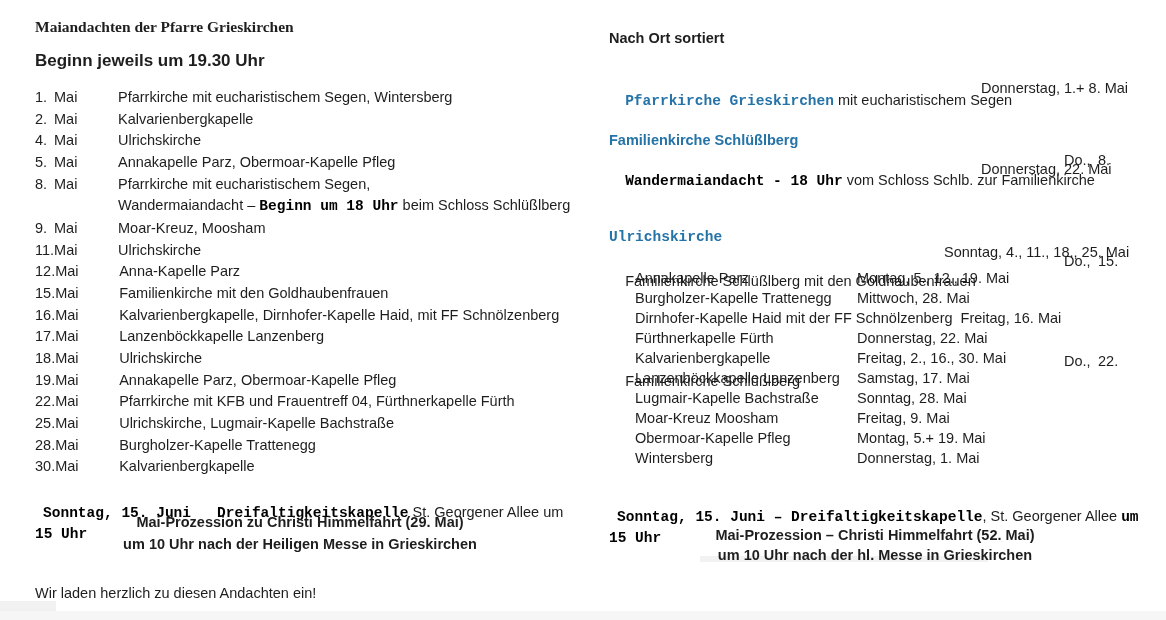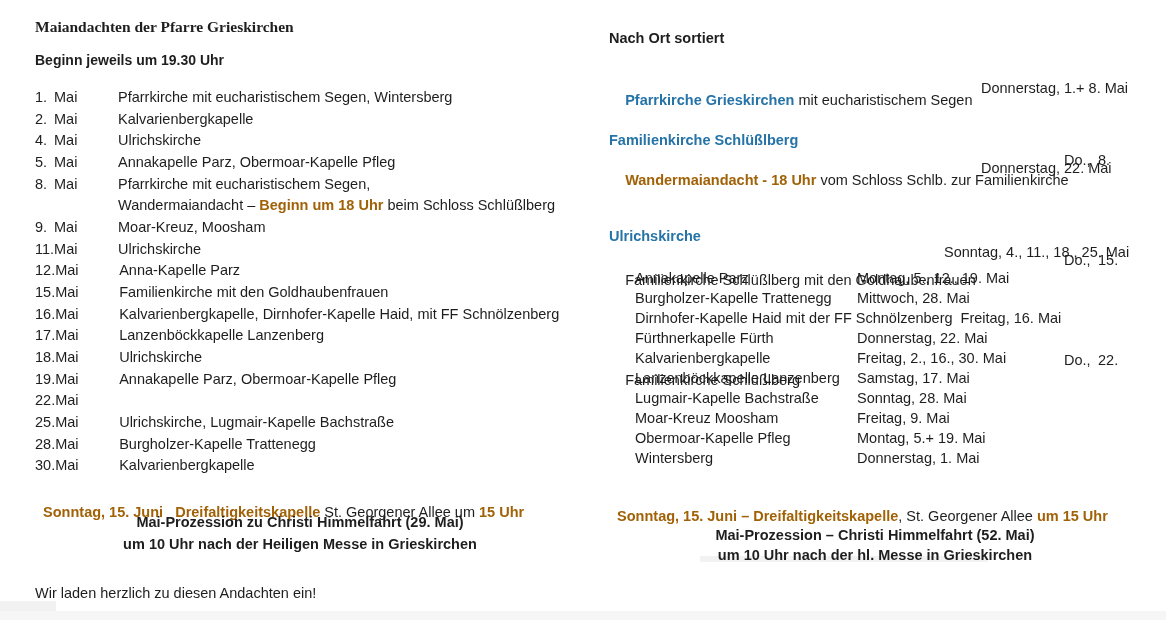--- a/index.html
+++ b/index.html
@@ -3,27 +3,27 @@
 <meta charset="utf-8">
 <style>
   html,body{margin:0;padding:0;}
   body{
     width:1166px;height:620px;position:relative;overflow:hidden;
     background:#ffffff;color:#1e1e1e;
     font-family:"Liberation Sans",sans-serif;
     font-size:14.5px;
   }
   .abs{position:absolute;}
-  .bold{font-weight:bold;}
-  .red{color:#a16207;margin-top:26px;}
+  .bold{font-weight:bold;font-family:Liberation Mono, monospace;}
+  .red{color:#000000;margin-top:26px;}
   .blue{color:#2573a7;}
 
   
   .l-title{left:35px;top:16px;font-size:15.5px;font-weight:bold;line-height:21px;font-family:Liberation Serif, serif;}
-  .l-subtitle{left:35px;top:50px;font-size:14px;font-weight:bold;line-height:21px;}
+  .l-subtitle{left:35px;top:50px;font-size:17px;font-weight:bold;line-height:21px;}
   .l-list{left:35px;top:87px;width:540px;}
   .lrow{display:flex;line-height:21.65px;white-space:pre-wrap;}
   .lrow .num{flex:0 0 19px;}
   .lrow .mon{flex:0 0 64px;}
   .lrow .desc{flex:1;}
   .l-june{left:35px;top:482px;width:540px;line-height:20px;white-space:pre-wrap;}
   .l-proc{left:35px;top:512px;width:530px;text-align:center;font-weight:bold;line-height:21.5px;}
   .l-closing{left:35px;top:583px;line-height:20px;}
 
   
@@ -64,21 +64,21 @@
   <div class="lrow"><span class="num">8.</span><span class="mon">Mai</span><span class="desc">Pfarrkirche mit eucharistischem Segen,</span></div>
   <div class="lrow"><span class="num"></span><span class="mon"></span><span class="desc"><span>Wandermaiandacht – </span><span class="red bold">Beginn um 18 Uhr</span><span> beim Schloss Schlüßlberg</span></span></div>
   <div class="lrow"><span class="num">9.</span><span class="mon">Mai</span><span class="desc">Moar-Kreuz, Moosham</span></div>
   <div class="lrow"><span class="num">11.</span><span class="mon">Mai</span><span class="desc">Ulrichskirche</span></div>
   <div class="lrow"><span class="num">12.</span><span class="mon">Mai</span><span class="desc">Anna-Kapelle Parz</span></div>
   <div class="lrow"><span class="num">15.</span><span class="mon">Mai</span><span class="desc">Familienkirche mit den Goldhaubenfrauen</span></div>
   <div class="lrow"><span class="num">16.</span><span class="mon">Mai</span><span class="desc">Kalvarienbergkapelle, Dirnhofer-Kapelle Haid, mit FF Schnölzenberg</span></div>
   <div class="lrow"><span class="num">17.</span><span class="mon">Mai</span><span class="desc">Lanzenböckkapelle Lanzenberg</span></div>
   <div class="lrow"><span class="num">18.</span><span class="mon">Mai</span><span class="desc">Ulrichskirche</span></div>
   <div class="lrow"><span class="num">19.</span><span class="mon">Mai</span><span class="desc">Annakapelle Parz, Obermoar-Kapelle Pfleg</span></div>
-  <div class="lrow"><span class="num">22.</span><span class="mon">Mai</span></div>
+  <div class="lrow"><span class="num">22.</span><span class="mon">Mai</span><span class="desc">Pfarrkirche mit KFB und Frauentreff 04, Fürthnerkapelle Fürth</span></div>
   <div class="lrow"><span class="num">25.</span><span class="mon">Mai</span><span class="desc">Ulrichskirche, Lugmair-Kapelle Bachstraße</span></div>
   <div class="lrow"><span class="num">28.</span><span class="mon">Mai</span><span class="desc">Burgholzer-Kapelle Trattenegg</span></div>
   <div class="lrow"><span class="num">30.</span><span class="mon">Mai</span><span class="desc">Kalvarienbergkapelle</span></div>
 </div>
 
 <div class="abs l-june">
   <span class="red bold">Sonntag, 15. Juni   Dreifaltigkeitskapelle</span><span> St. Georgener Allee um </span><span class="red bold">15 Uhr</span>
 </div>
 
 <div class="abs l-proc">

